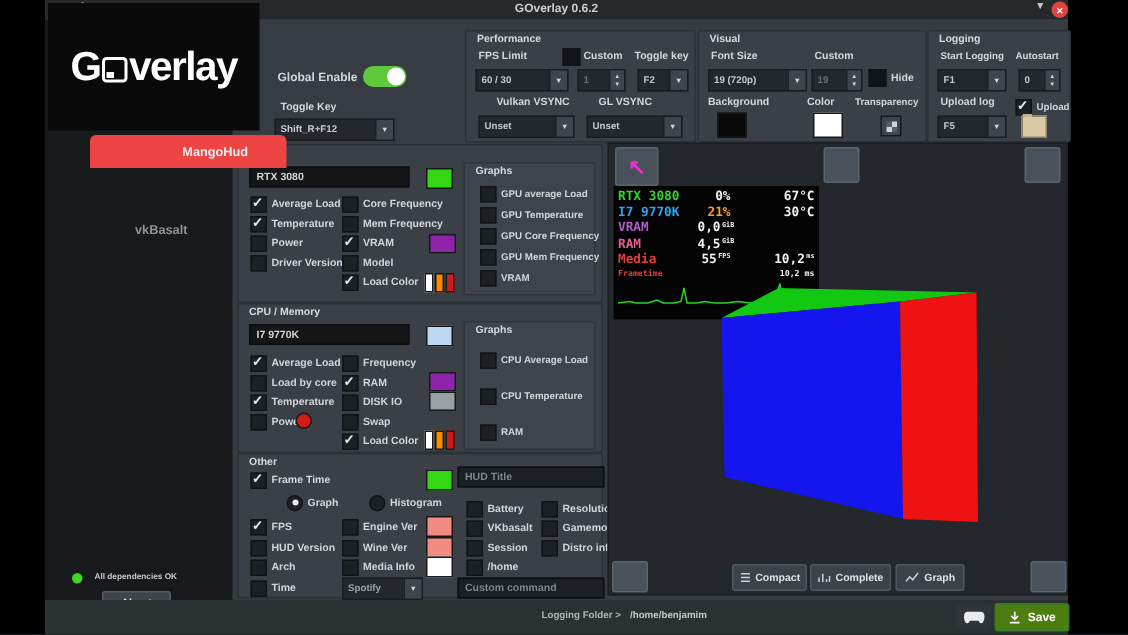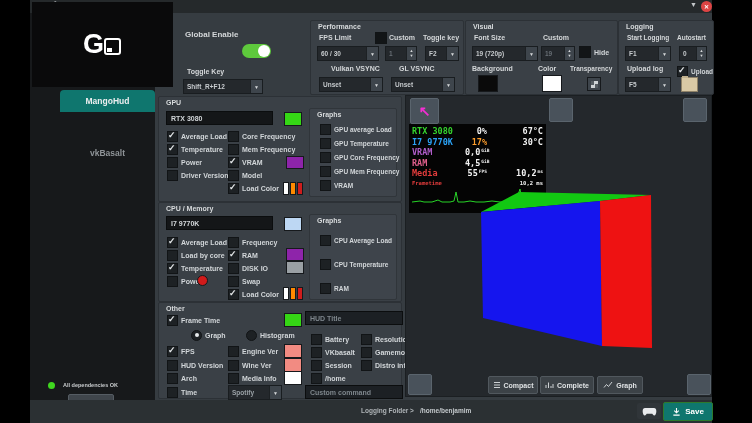--- a/index.html
+++ b/index.html
@@ -18,21 +18,21 @@
   .tb-close{position:absolute;left:671px;top:1px;width:11px;height:11px;border-radius:50%;
             display:flex;align-items:center;justify-content:center;font-size:6px;font-weight:bold;color:#fff;}
 
   
   .sidebar{position:absolute;left:0;top:13px;width:125px;height:410px;background:#17191b;}
   .logo-box{position:absolute;left:2px;top:2px;width:141px;height:85px;background:#0a0a0b;z-index:3;
             display:flex;align-items:center;justify-content:center;color:#fff;font-size:27px;font-weight:bold;letter-spacing:-1px;}
   .logo-o{display:inline-block;width:13px;height:13px;border:2.5px solid #fff;border-radius:3px;position:relative;margin:3px 1px 0 1px;}
   .logo-o::after{content:"";position:absolute;left:1px;bottom:1px;width:5px;height:4px;background:#fff;}
   .tab{position:absolute;left:30px;width:95px;text-align:center;font-weight:bold;}
-  .tab.active{background:#0f766e;border-radius:4px 4px 0 0;height:22px;line-height:22px;font-size:8.5px;color:#eceeef;z-index:4;}
+  .tab.active{background:#ef4444;border-radius:4px 4px 0 0;height:22px;line-height:22px;font-size:8.5px;color:#eceeef;z-index:4;padding-left:36px;}
   .tab.idle{font-size:8.5px;color:#8f9498;height:14px;line-height:14px;}
   .dep-dot{position:absolute;left:18px;top:369px;width:7px;height:7px;border-radius:50%;}
   .dep-txt{position:absolute;left:33px;top:369px;font-size:5.5px;font-weight:bold;color:#c9ccce;}
   .about-btn{position:absolute;left:38px;top:381px;width:44px;height:15px;background:#3f454b;border:1px solid #555c63;border-radius:2px;
              display:flex;align-items:center;justify-content:center;font-size:7px;font-weight:bold;color:#e3e6e8;}
 
   
   .content{position:absolute;left:125px;top:13px;width:557px;height:387px;background:#363c41;}
 
   
@@ -92,39 +92,41 @@
             display:flex;align-items:center;justify-content:center;gap:4px;font-size:8px;font-weight:bold;color:#fff;}
 </style>
 </head>
 <body>
 
 <div class="window">
 
   <div class="titlebar">
     <span class="icon-pages"></span>
     <span class="icon-pencil">✎</span>
+    <div class="tb-title">GOverlay 0.6.2</div>
     <span class="tb-chev">▼</span>
     <div class="tb-close" style="background: rgb(221, 68, 68);">✕</div>
   </div>
 
   <div class="content"></div>
 
   <div class="sidebar">
     <div class="tab idle" style="top:133px">vkBasalt</div>
     <div class="tab active" style="top:77px">MangoHud</div>
     <span class="dep-dot" style="background: rgb(63, 214, 31);"></span>
     <span class="dep-txt">All dependencies OK</span>
     <div class="about-btn">About</div>
   </div>
   <div class="logo-box">
     <span>G</span>
       <span class="logo-o"></span>
-  </div>
-
-  <span class="lbl big" style="left:155px;top:30px">Global Enable</span>
+      <span>verlay</span>
+  </div>
+
+  <span class="lbl big" style="left:155px;top:47px">Global Enable</span>
   <span class="toggle" style="left: 212px; top: 44px; background: rgb(94, 201, 60);"></span>
   <span class="lbl" style="left:157px;top:68px">Toggle Key</span>
   <div class="dd" style="left:153px;top:79px;width:78px">
     <span class="dd-val">Shift_R+F12</span>
     <span class="dd-arr">▼</span>
   </div>
 
   <div class="grp" style="left:280px;top:20px;width:152px;height:73px">
     <span class="grp-title">Performance</span>
     <span class="lbl" style="left:8px;top:13px">FPS Limit</span>
@@ -433,21 +435,21 @@
     <div class="pos-btn" style="left:277px;top:2px;width:22px;height:22px"></div>
 
     <div class="hud">
       <div class="hud-row">
         <span class="hud-label" style="color: rgb(53, 212, 46);">RTX 3080</span>
         <span class="hud-v1">0%</span>
         <span class="hud-v2">67°C</span>
       </div>
       <div class="hud-row">
         <span class="hud-label" style="color: rgb(43, 163, 247);">I7 9770K</span>
-        <span class="hud-v1" style="color: rgb(255, 158, 44);">17%</span>
+        <span class="hud-v1" style="color: rgb(255, 158, 44);">21%</span>
         <span class="hud-v2">30°C</span>
       </div>
       <div class="hud-row">
         <span class="hud-label" style="color: rgb(176, 94, 201);">VRAM</span>
         <span class="hud-v1"><span>0,0</span><span class="hud-u">GiB</span></span>
         <span class="hud-v2"></span>
       </div>
       <div class="hud-row">
         <span class="hud-label" style="color: rgb(224, 96, 140);">RAM</span>
         <span class="hud-v1"><span>4,5</span><span class="hud-u">GiB</span></span>
@@ -497,21 +499,21 @@
   </div>
 
   <div class="footer">
     <span class="foot-lbl" style="left:331px;top:7px">Logging Folder &gt;</span>
     <span class="foot-lbl" style="left:390px;top:7px;color:#c3c8cb">/home/benjamim</span>
     <div class="pad-btn">
       <svg width="15" height="9" viewBox="0 0 16 10">
         <path d="M3 1h10c1.6 0 2.6 1.3 2.6 3.6S14.6 9.5 13.2 9.5c-1 0-1.6-1.1-2.1-1.9H4.9C4.4 8.4 3.8 9.5 2.8 9.5 1.4 9.5 .4 7 .4 4.6S1.4 1 3 1z" fill="#e8eaec"></path>
       </svg>
     </div>
-    <div class="save-btn" style="background: #0f766e;">
+    <div class="save-btn" style="background: #4d7c0f;">
       <svg width="9" height="9" viewBox="0 0 10 10">
         <path d="M5 1v5M2.5 4L5 6.5 7.5 4M1.5 9h7" stroke="#fff" stroke-width="1.2" fill="none"></path>
       </svg>
       <span>Save</span>
     </div>
   </div>
 
 </div>
 
 </body></html>

